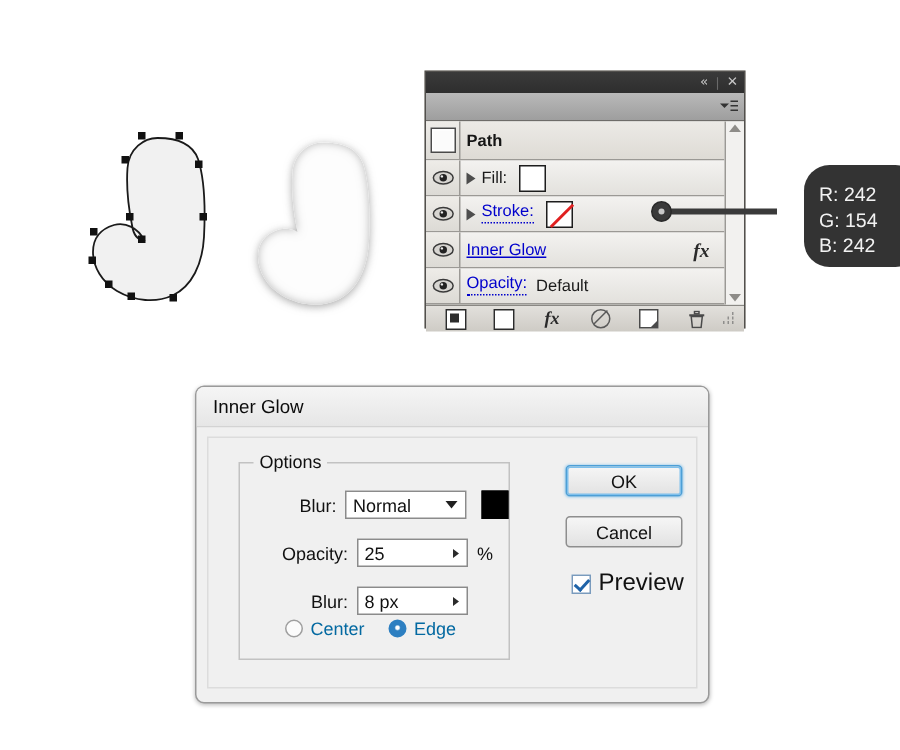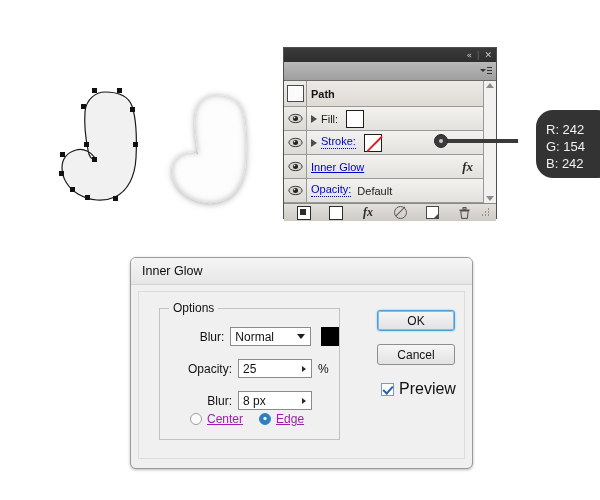--- a/index.html
+++ b/index.html
@@ -512,21 +512,21 @@
     border-radius: 50%;
     background: #fbfbfb;
     border: 1px solid #9e9e9e;
     box-sizing: border-box;
     position: relative;
   }
   .radio-dot.on {
     border-color: #2d7fc1;
     background: radial-gradient(circle at 50% 45%, #ffffff 0%, #ffffff 14%, #2d7fc1 28%, #2d7fc1 100%);
   }
-  .radio-lbl { font-size: 12px; color: #a21caf; text-decoration: underline; }
+  .radio-lbl { font-size: 12px; color: #0369a1; }
 
   .btn {
     position: absolute;
     width: 78px;
     height: 21px;
     background: linear-gradient(to bottom, #f6f6f6, #e2e2e2);
     border: 1px solid #8e8e8e;
     border-radius: 3px;
     display: flex;
     align-items: center;

